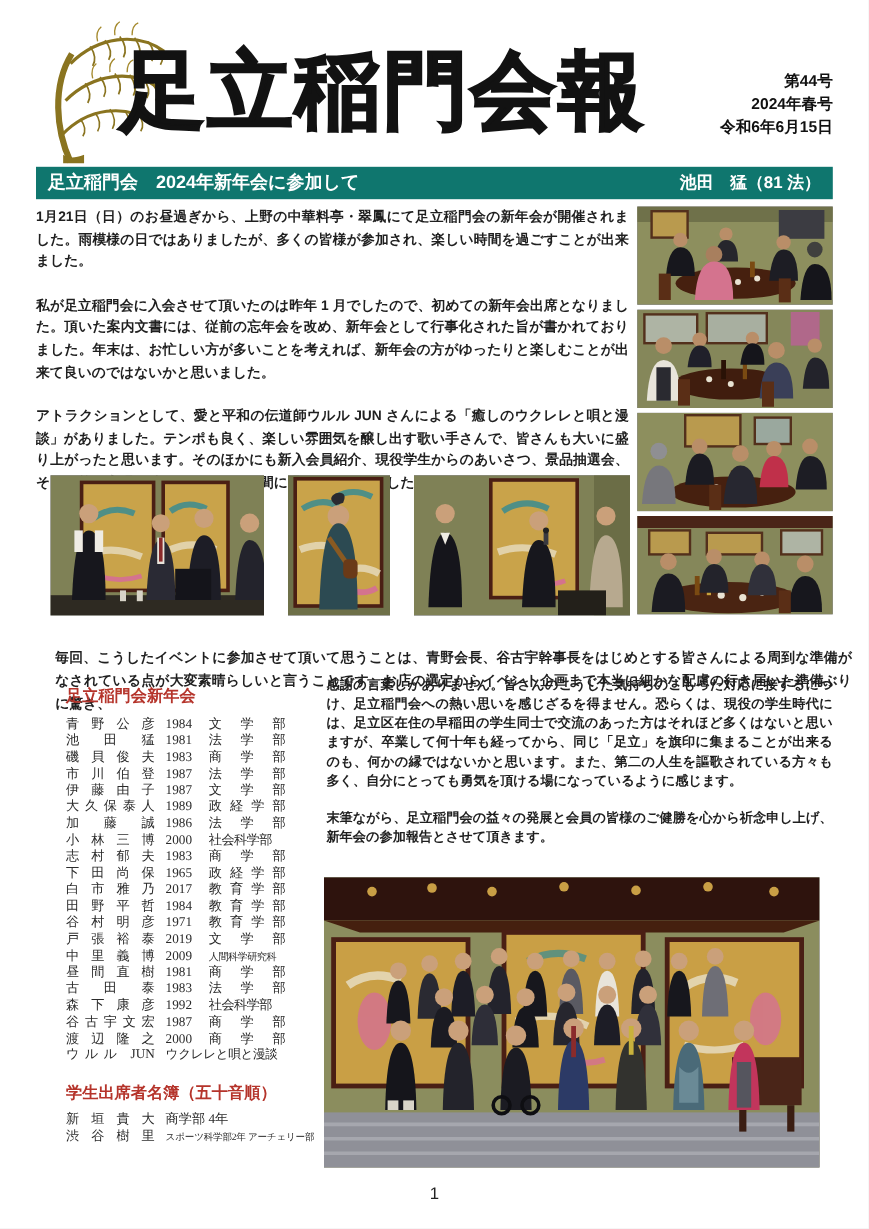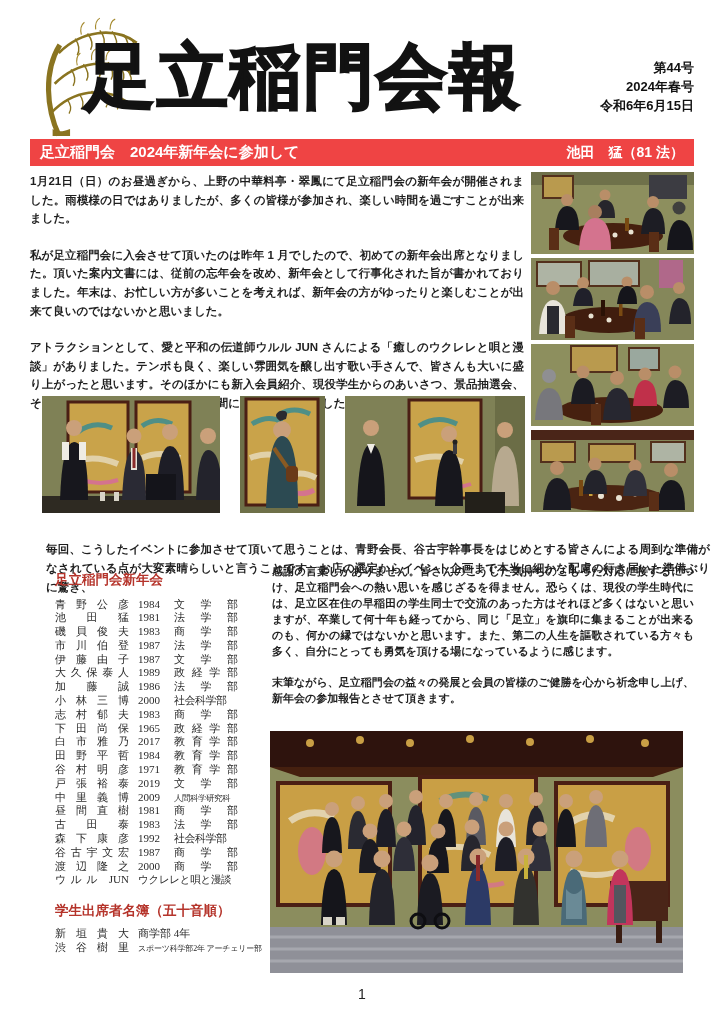--- a/index.html
+++ b/index.html
@@ -1,28 +1,28 @@
 <!DOCTYPE html>
 <html><head>
 <meta charset="utf-8">
 <style>
   html,body{margin:0;padding:0;background:#e8e8e8;}
   .page{position:relative;width:724px;height:1024px;background:#ffffff;margin:0 auto;
         font-family:"Liberation Sans","DejaVu Sans",sans-serif;color:#1f1f1f;overflow:hidden;}
 
   
   .logo{position:absolute;left:28px;top:14px;width:118px;height:122px;}
-  .title{position:absolute;left:84px;top:38px;margin:0;font-size:71px;line-height:1.1;
+  .title{position:absolute;left:100px;top:38px;margin:0;font-size:71px;line-height:1.1;
          font-weight:900;color:#121212;letter-spacing:2px;white-space:nowrap;
          -webkit-text-stroke:2px #121212;}
   .issue{position:absolute;right:30px;top:58px;text-align:right;font-weight:bold;
          font-size:13px;line-height:19px;color:#111;}
 
   
-  .banner{position:absolute;left:30px;top:139px;width:664px;height:27px;background:#ef4444;
+  .banner{position:absolute;left:30px;top:139px;width:664px;height:27px;background:#0f766e;
           color:#fff;display:flex;align-items:center;justify-content:space-between;
           padding:0 10px;box-sizing:border-box;font-weight:bold;}
   .banner .bt{font-size:15px;}
   .banner .ba{font-size:14px;}
 
   
   .text-col{position:absolute;left:30px;top:172px;width:494px;}
   .text-col p{margin:0 0 18px;font-size:11.5px;line-height:18.6px;text-align:justify;
               font-weight:600;}
   .photo-col{position:absolute;left:531px;top:172px;width:163px;}

